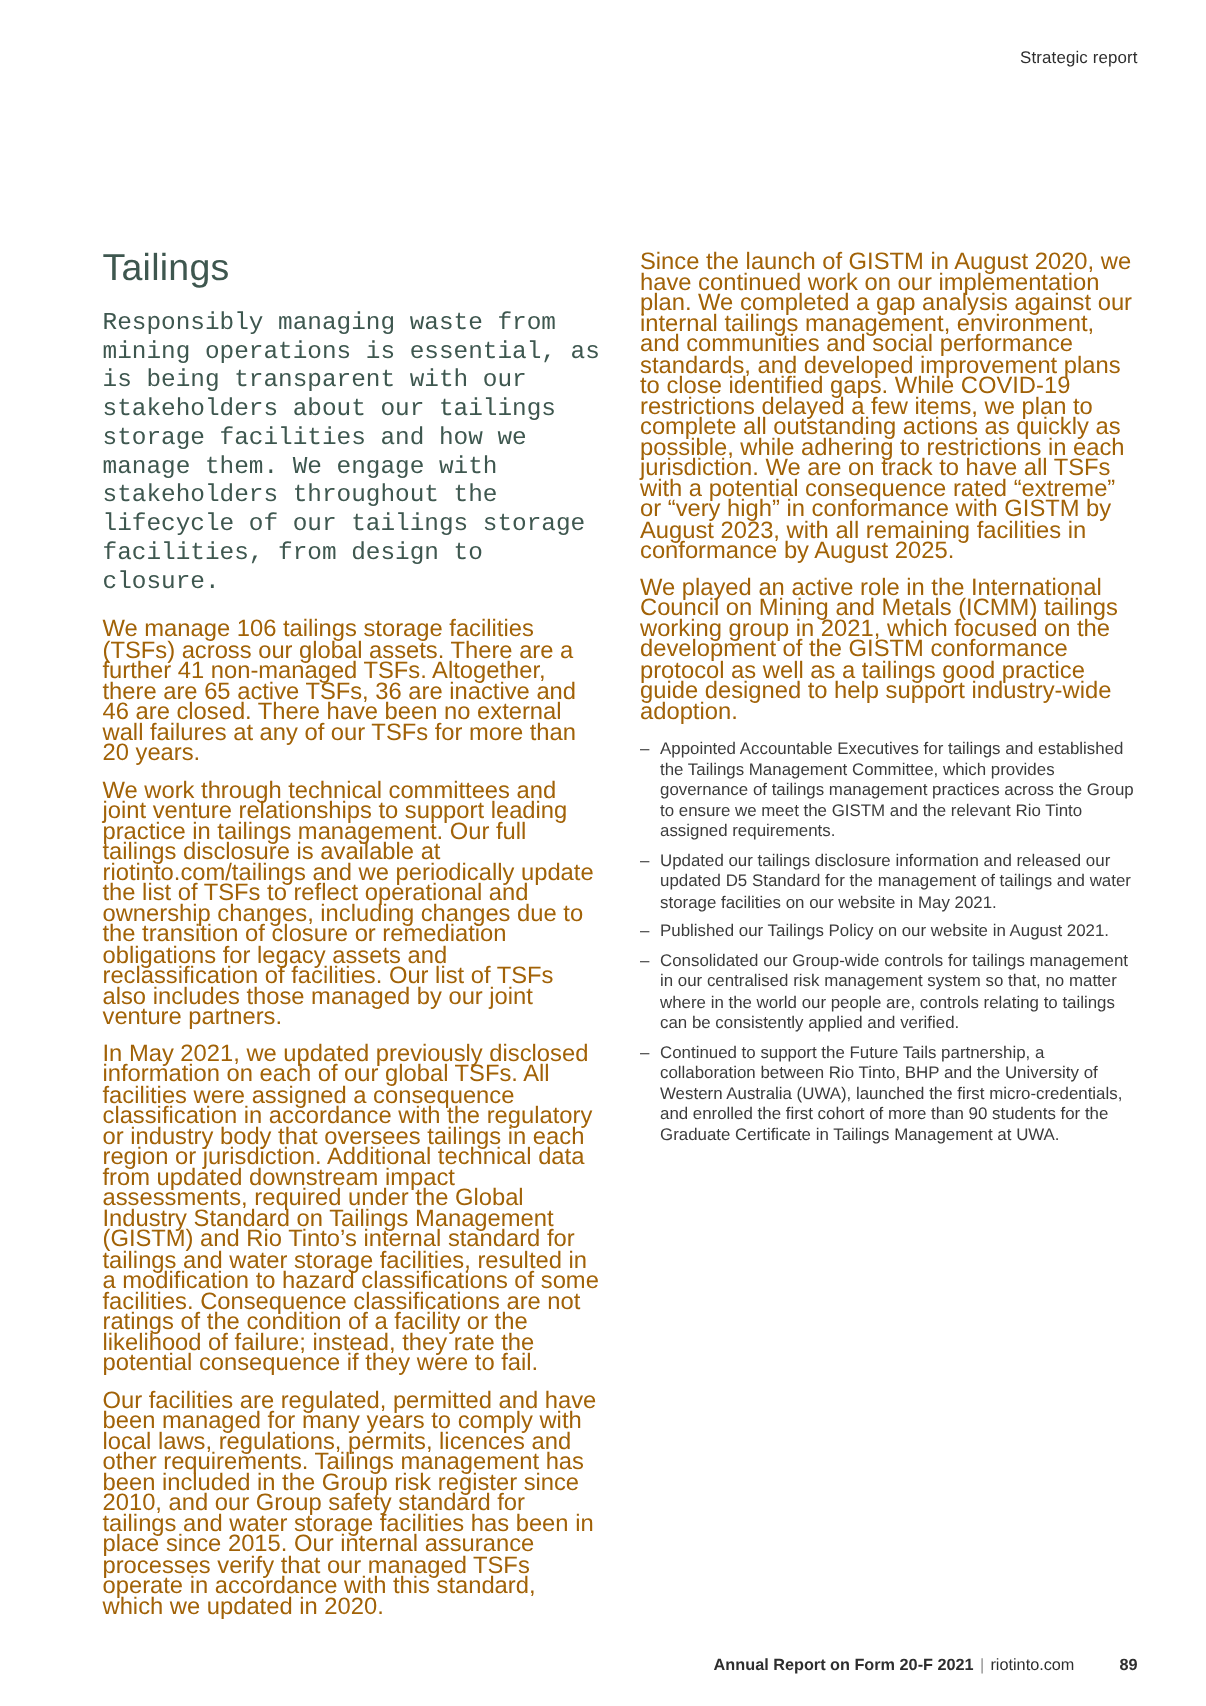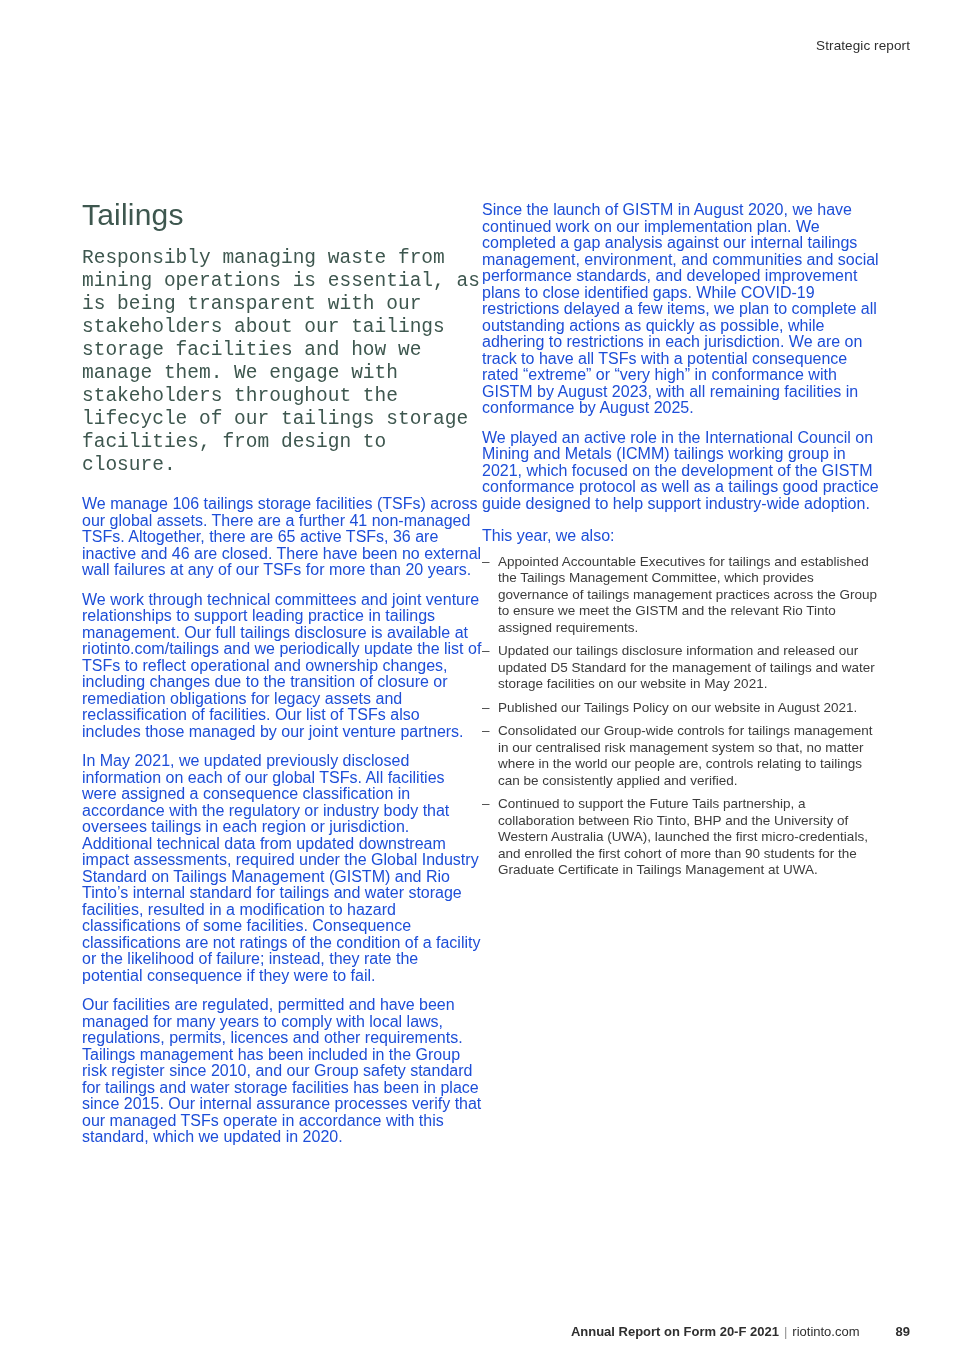--- a/index.html
+++ b/index.html
@@ -18,42 +18,43 @@
     right: 55px;
     font-size: 13.5px;
     color: #2e2e2e;
     letter-spacing: 0.1px;
   }
   .content {
     position: absolute;
     top: 198px;
     left: 82px;
     display: flex;
+    gap: 30px;
   }
   .col-left { width: 400px; }
   .col-right { width: 398px; padding-top: 4px; }
   .title {
     margin: 0 0 15px 0;
     font-size: 30px;
     font-weight: 400;
     color: #3e574f;
     letter-spacing: 0.2px;
   }
   .lead {
     margin: 0 0 19px 0;
     font-size: 19.5px;
     line-height: 23px;
     color: #3e574f;
     font-family: Liberation Mono, monospace;
   }
   .body-p {
     margin: 0 0 13px 0;
-    font-size: 16px;
+    font-size: 19px;
     line-height: 16.5px;
-    color: #1d4ed8;
+    color: #a16207;
   }
   .list-intro { margin-top: 16px; margin-bottom: 9px; }
   .dash-list {
     list-style: none;
     margin: 0;
     padding: 0;
   }
   .dash-list li {
     display: flex;
     margin: 0 0 7px 0;
@@ -93,21 +94,20 @@
       <p class="lead">Responsibly managing waste from mining operations is essential, as is being transparent with our stakeholders about our tailings storage facilities and how we manage them. We engage with stakeholders throughout the lifecycle of our tailings storage facilities, from design to closure.</p>
       <p class="body-p">We manage 106 tailings storage facilities (TSFs) across our global assets. There are a further 41 non-managed TSFs. Altogether, there are 65 active TSFs, 36 are inactive and 46 are closed. There have been no external wall failures at any of our TSFs for more than 20 years.</p>
       <p class="body-p">We work through technical committees and joint venture relationships to support leading practice in tailings management. Our full tailings disclosure is available at riotinto.com/tailings and we periodically update the list of TSFs to reflect operational and ownership changes, including changes due to the transition of closure or remediation obligations for legacy assets and reclassification of facilities. Our list of TSFs also includes those managed by our joint venture partners.</p>
       <p class="body-p">In May 2021, we updated previously disclosed information on each of our global TSFs. All facilities were assigned a consequence classification in accordance with the regulatory or industry body that oversees tailings in each region or jurisdiction. Additional technical data from updated downstream impact assessments, required under the Global Industry Standard on Tailings Management (GISTM) and Rio Tinto’s internal standard for tailings and water storage facilities, resulted in a modification to hazard classifications of some facilities. Consequence classifications are not ratings of the condition of a facility or the likelihood of failure; instead, they rate the potential consequence if they were to fail.</p>
       <p class="body-p">Our facilities are regulated, permitted and have been managed for many years to comply with local laws, regulations, permits, licences and other requirements. Tailings management has been included in the Group risk register since 2010, and our Group safety standard for tailings and water storage facilities has been in place since 2015. Our internal assurance processes verify that our managed TSFs operate in accordance with this standard, which we updated in 2020.</p>
     </div>
 
     <div class="col-right">
       <p class="body-p">Since the launch of GISTM in August 2020, we have continued work on our implementation plan. We completed a gap analysis against our internal tailings management, environment, and communities and social performance standards, and developed improvement plans to close identified gaps. While COVID-19 restrictions delayed a few items, we plan to complete all outstanding actions as quickly as possible, while adhering to restrictions in each jurisdiction. We are on track to have all TSFs with a potential consequence rated “extreme” or “very high” in conformance with GISTM by August 2023, with all remaining facilities in conformance by August 2025.</p>
       <p class="body-p">We played an active role in the International Council on Mining and Metals (ICMM) tailings working group in 2021, which focused on the development of the GISTM conformance protocol as well as a tailings good practice guide designed to help support industry-wide adoption.</p>
-      <p class="body-p list-intro">This year, we also:</p>
       <ul class="dash-list">
         <li>
           <span class="dash">–</span>
           <span class="li-text">Appointed Accountable Executives for tailings and established the Tailings Management Committee, which provides governance of tailings management practices across the Group to ensure we meet the GISTM and the relevant Rio Tinto assigned requirements.</span>
         </li>
         <li>
           <span class="dash">–</span>
           <span class="li-text">Updated our tailings disclosure information and released our updated D5 Standard for the management of tailings and water storage facilities on our website in May 2021.</span>
         </li>
         <li>

